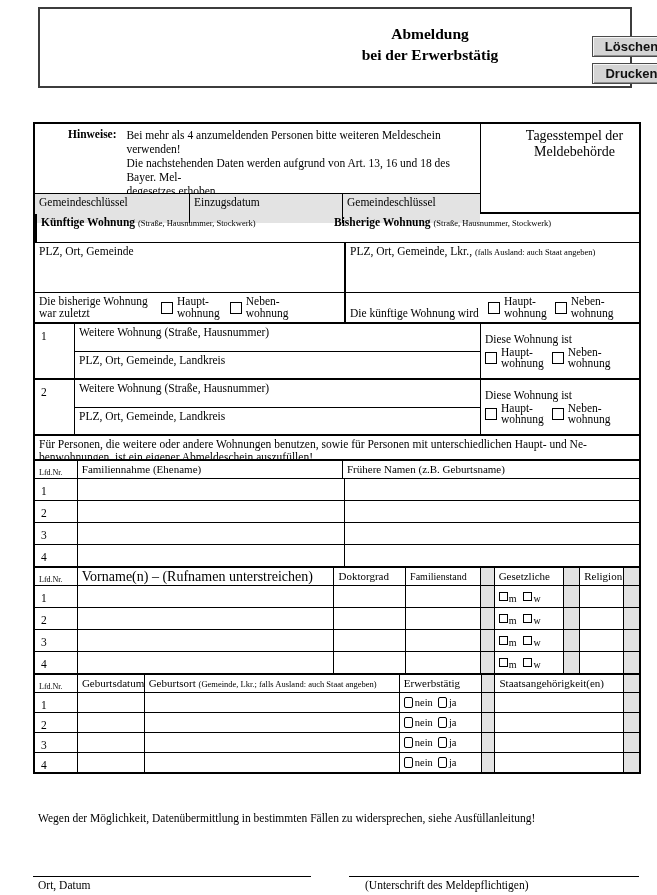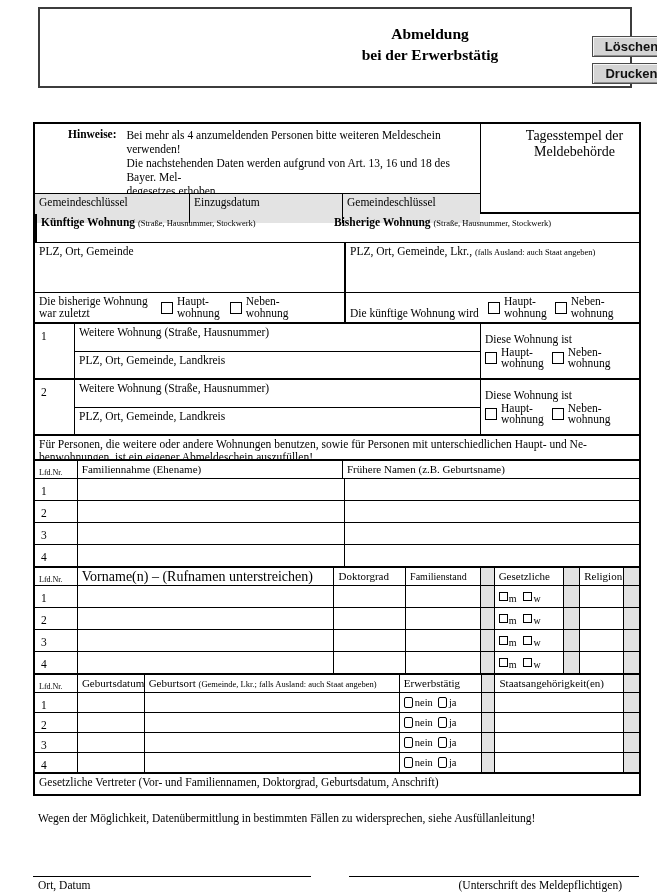--- a/index.html
+++ b/index.html
@@ -373,24 +373,23 @@
         <span class="cb cb-nj"></span>
           <span class="njletter">nein</span>
         <span class="cb cb-nj" style="margin-left:5px"></span>
           <span class="njletter">ja</span>
       </div>
       <div class="bl gray" style="width:13px"></div>
       <div class="cell bl" style="width:129px"></div>
       <div class="bl gray" style="width:15px"></div>
     </div>
 
-    <div class="bt2 cell" style="height:22px">Gesetzliche Vertreter (Vor- und Familiennamen, Doktorgrad, Geburtsdatum, Anschrift)</div>
   </div>
 
   <div class="note">Wegen der Möglichkeit, Datenübermittlung in bestimmten Fällen zu widersprechen, siehe Ausfüllanleitung!</div>
 
   <div class="sigline" style="left:33px;width:278px"></div>
   <div class="siglabel" style="left:38px">Ort, Datum</div>
 
   <div class="sigline" style="left:349px;width:290px"></div>
-  <div class="siglabel" style="left:332px;width:290px;text-align:right">(Unterschrift des Meldepflichtigen)</div>
+  <div class="siglabel" style="left:365px;width:290px;text-align:left">(Unterschrift des Meldepflichtigen)</div>
 
 </div>
 
 </body></html>

